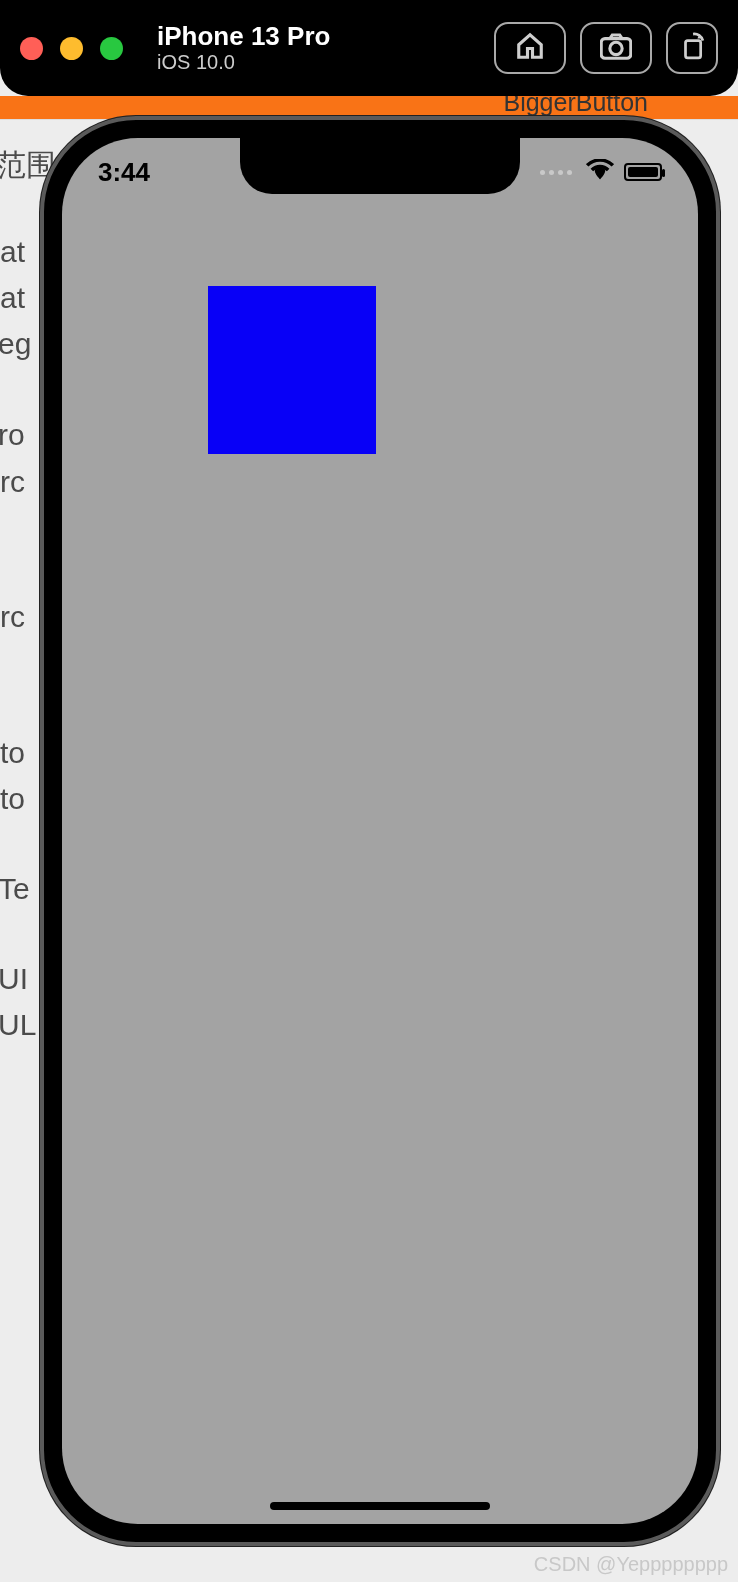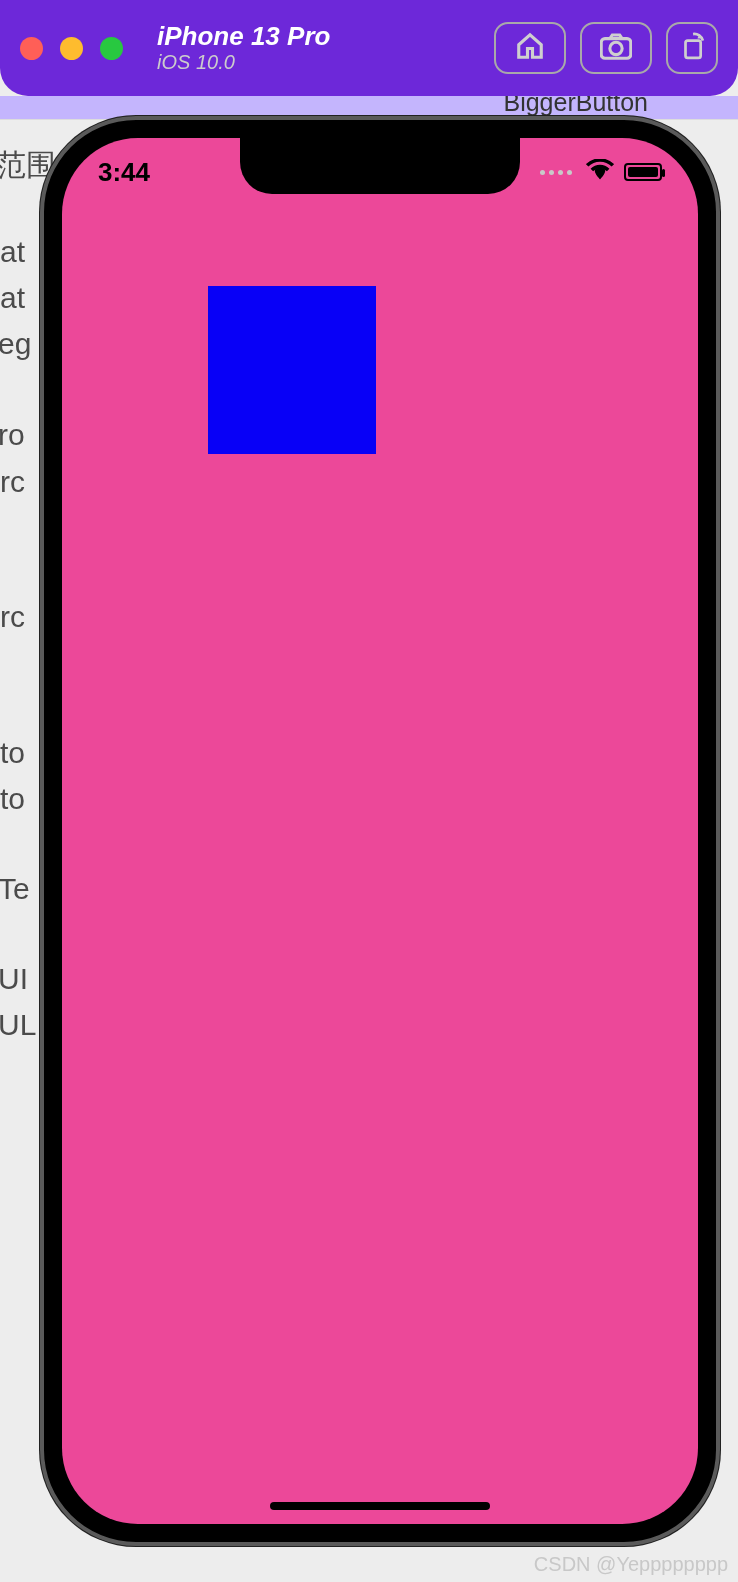--- a/index.html
+++ b/index.html
@@ -7,52 +7,51 @@
       width:738px; height:1582px;
       font-family:-apple-system, BlinkMacSystemFont, "Helvetica Neue", Arial, sans-serif;
       background:#ededed;
       position:relative; overflow:hidden;
     }
     
     .bg-frag { position:absolute; color:#3a3a3a; font-size:30px; opacity:0.9; }
     
     .sim-toolbar {
       position:absolute; top:0; left:0; width:100%; height:96px;
-      background:#6d28d9; border-bottom-left-radius:28px; border-bottom-right-radius:28px;
+      background:#000000; border-bottom-left-radius:28px; border-bottom-right-radius:28px;
       display:flex; align-items:center; padding:0 20px; color:#eee;
       z-index:5;
-      font-style:italic;
     }
     .traffic { display:flex; gap:17px; align-items:center; margin-right:34px; }
     .tl { width:23px; height:23px; border-radius:50%; }
     .tl.red{background:#ff5f57;} .tl.yellow{background:#febc2e;} .tl.green{background:#28c840;}
     .sim-title .t1 { font-size:26px; font-weight:700; color:#fff; line-height:1.1; }
     .sim-title .t2 { font-size:20px; color:#ccc; line-height:1.2; }
     .sim-actions { margin-left:auto; display:flex; gap:14px; }
     .sim-btn {
       width:72px; height:52px; border:2.5px solid #a9a9a9; border-radius:14px;
       display:flex; align-items:center; justify-content:center; color:#cfcfcf;
     }
     .sim-btn.narrow{ width:52px; }
     .sim-btn svg { stroke:#cfcfcf; fill:none; stroke-width:2.5; }
     
     .xcode-strip {
       position:absolute; top:96px; left:0; width:100%; height:24px;
-      background:#c4b5fd; border-bottom:1px solid #ddd; z-index:1;
+      background:#f97316; border-bottom:1px solid #ddd; z-index:1;
       display:flex; align-items:flex-start; overflow:hidden; color:#777; font-size:24px;
     }
     .xcode-strip .lbl { position:absolute; right:90px; top:-8px; color:#333; font-size:25px; }
     
     .phone {
       position:absolute; top:116px; left:40px; width:680px; height:1430px;
       background:#000; border-radius:96px; z-index:10;
       box-shadow: inset 0 0 0 4px #5a5a5a, 0 0 0 1px #222;
     }
     .screen {
-      position:absolute; inset:22px; background:#ec4899; border-radius:76px; overflow:hidden;
+      position:absolute; inset:22px; background:#a3a3a3; border-radius:76px; overflow:hidden;
     }
     .notch {
       position:absolute; top:0; left:50%; transform:translateX(-50%);
       width:280px; height:56px; background:#000; border-bottom-left-radius:32px; border-bottom-right-radius:32px;
     }
     .status-bar {
       position:absolute; top:12px; left:0; right:0; height:44px;
       display:flex; align-items:center; justify-content:space-between; padding:0 36px;
       font-weight:600; font-size:26px; color:#000;
     }

